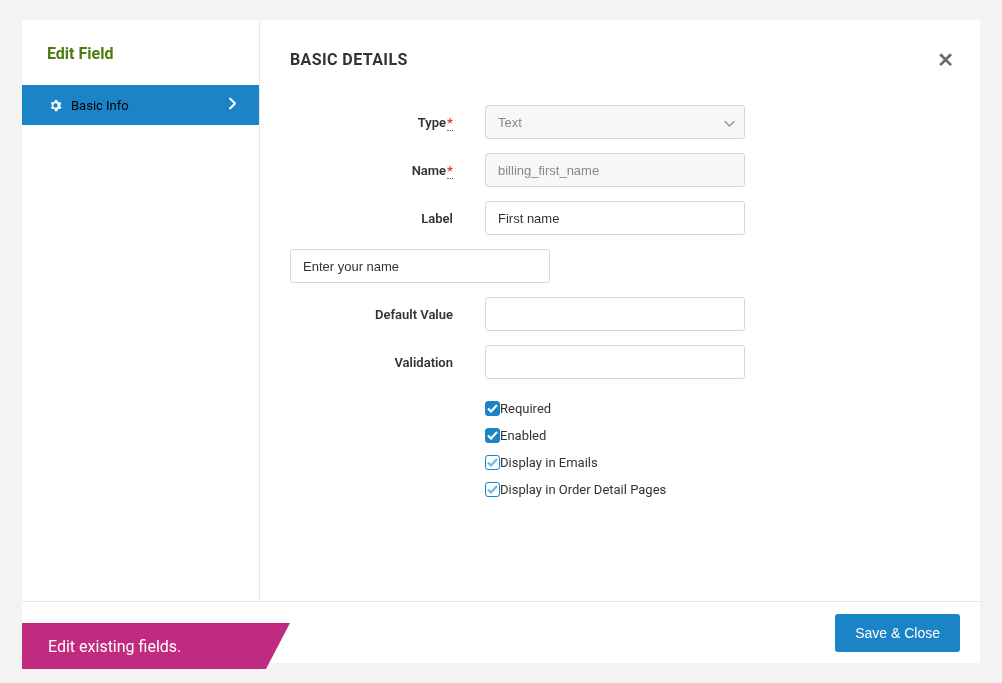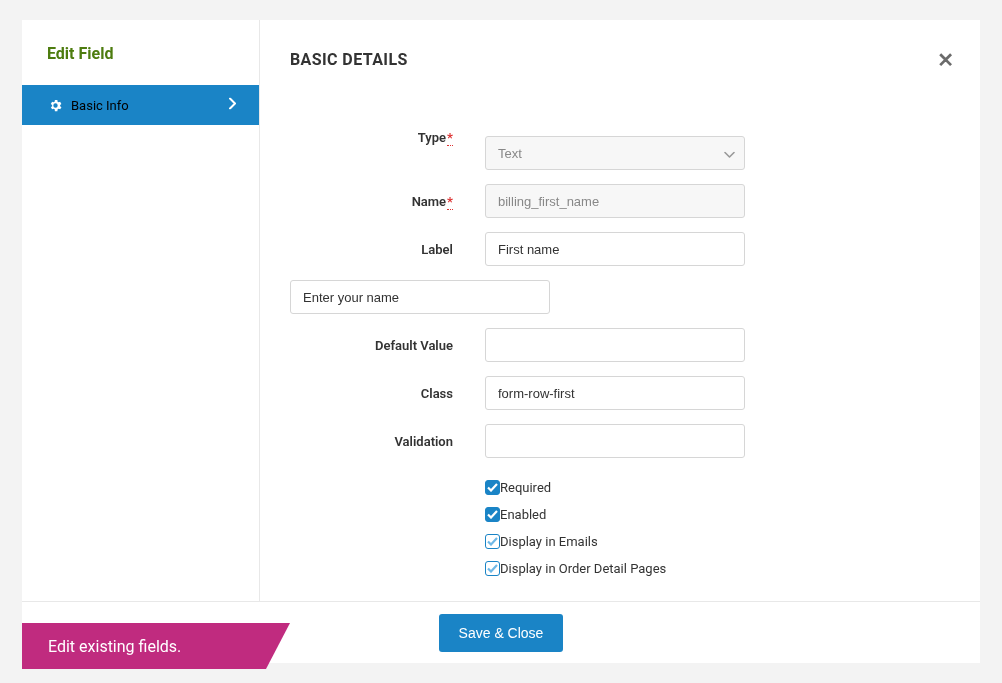--- a/index.html
+++ b/index.html
@@ -119,21 +119,21 @@
       border: 1px solid #d6d6d6;
       border-radius: 3px;
       color: #333;
       background: #fff;
     }
     .input::placeholder { color: #888; }
     .input.disabled, .select.disabled {
       background: #f7f7f7;
       color: #888;
     }
-    .select-wrap { position: relative; width: 260px; margin-top: 31px; }
+    .select-wrap { position: relative; width: 260px; }
     .select-wrap .select { appearance: none; -webkit-appearance:none; padding-right: 30px; cursor: default; }
     .select-caret {
       position: absolute;
       right: 10px;
       top: 50%;
       transform: translateY(-50%);
       color: #999;
       pointer-events: none;
     }
     .check-row {
@@ -162,21 +162,21 @@
     .chk.light { background: #fff; }
     .chk svg path { stroke-width: 2.2; fill: none; }
     .chk.fill svg path { stroke: #fff; }
     .chk.light svg path { stroke: #6fb8e6; }
     .chk-label { font-size: 13px; color: #333; }
     .footer {
       height: 62px;
       border-top: 1px solid #e8e8e8;
       display: flex;
       align-items: center;
-      justify-content: center;
+      justify-content: flex-end;
       padding: 8px 20px;
       background: #fff;
     }
     .save-btn {
       background: #1a84c6;
       color: #fff;
       border: none;
       border-radius: 3px;
       height: 38px;
       padding: 0 20px;
@@ -276,26 +276,20 @@
           </div>
         </div>
 
         <div class="form-row">
           <div class="form-label">Default Value</div>
           <div class="field-wrap">
             <input class="input" value="" style="">
           </div>
         </div>
 
-        <div class="form-row">
-          <div class="form-label">Class</div>
-          <div class="field-wrap">
-            <input class="input" value="form-row-first" style="">
-          </div>
-        </div>
 
         <div class="form-row">
           <div class="form-label">Validation</div>
           <div class="field-wrap">
             <input class="input" value="" style="">
           </div>
         </div>
 
         <div class="check-group">
 

